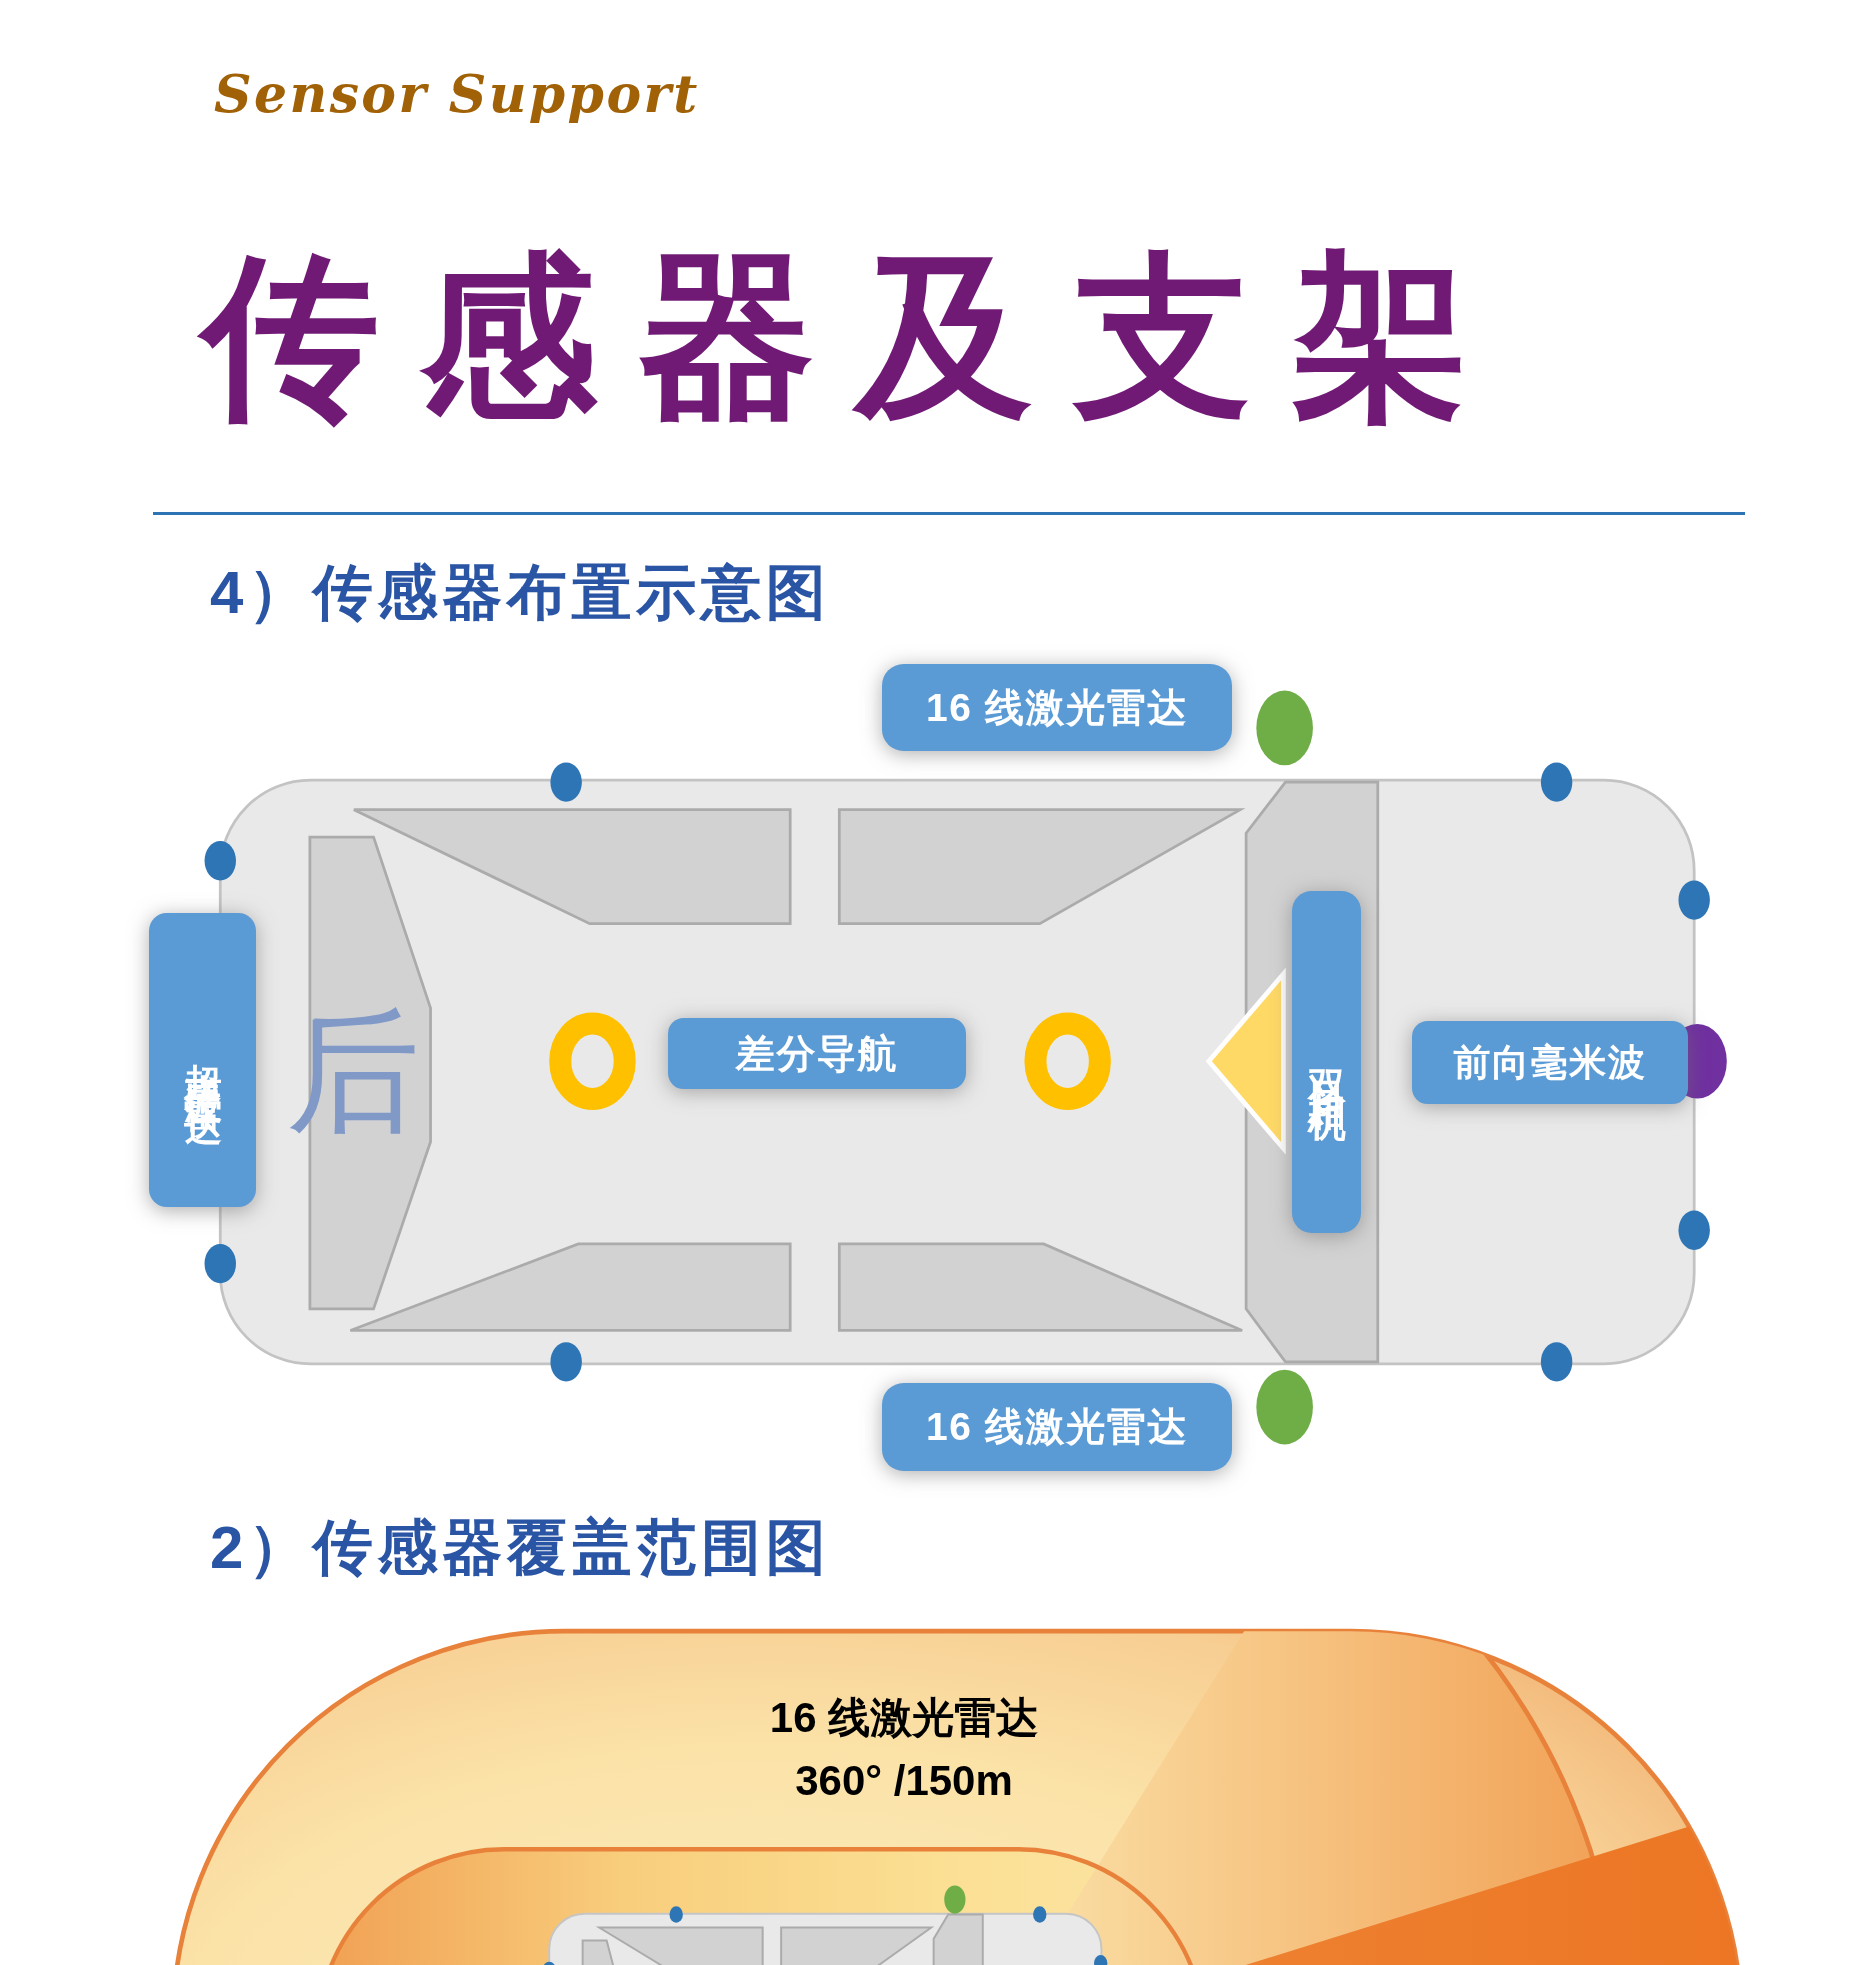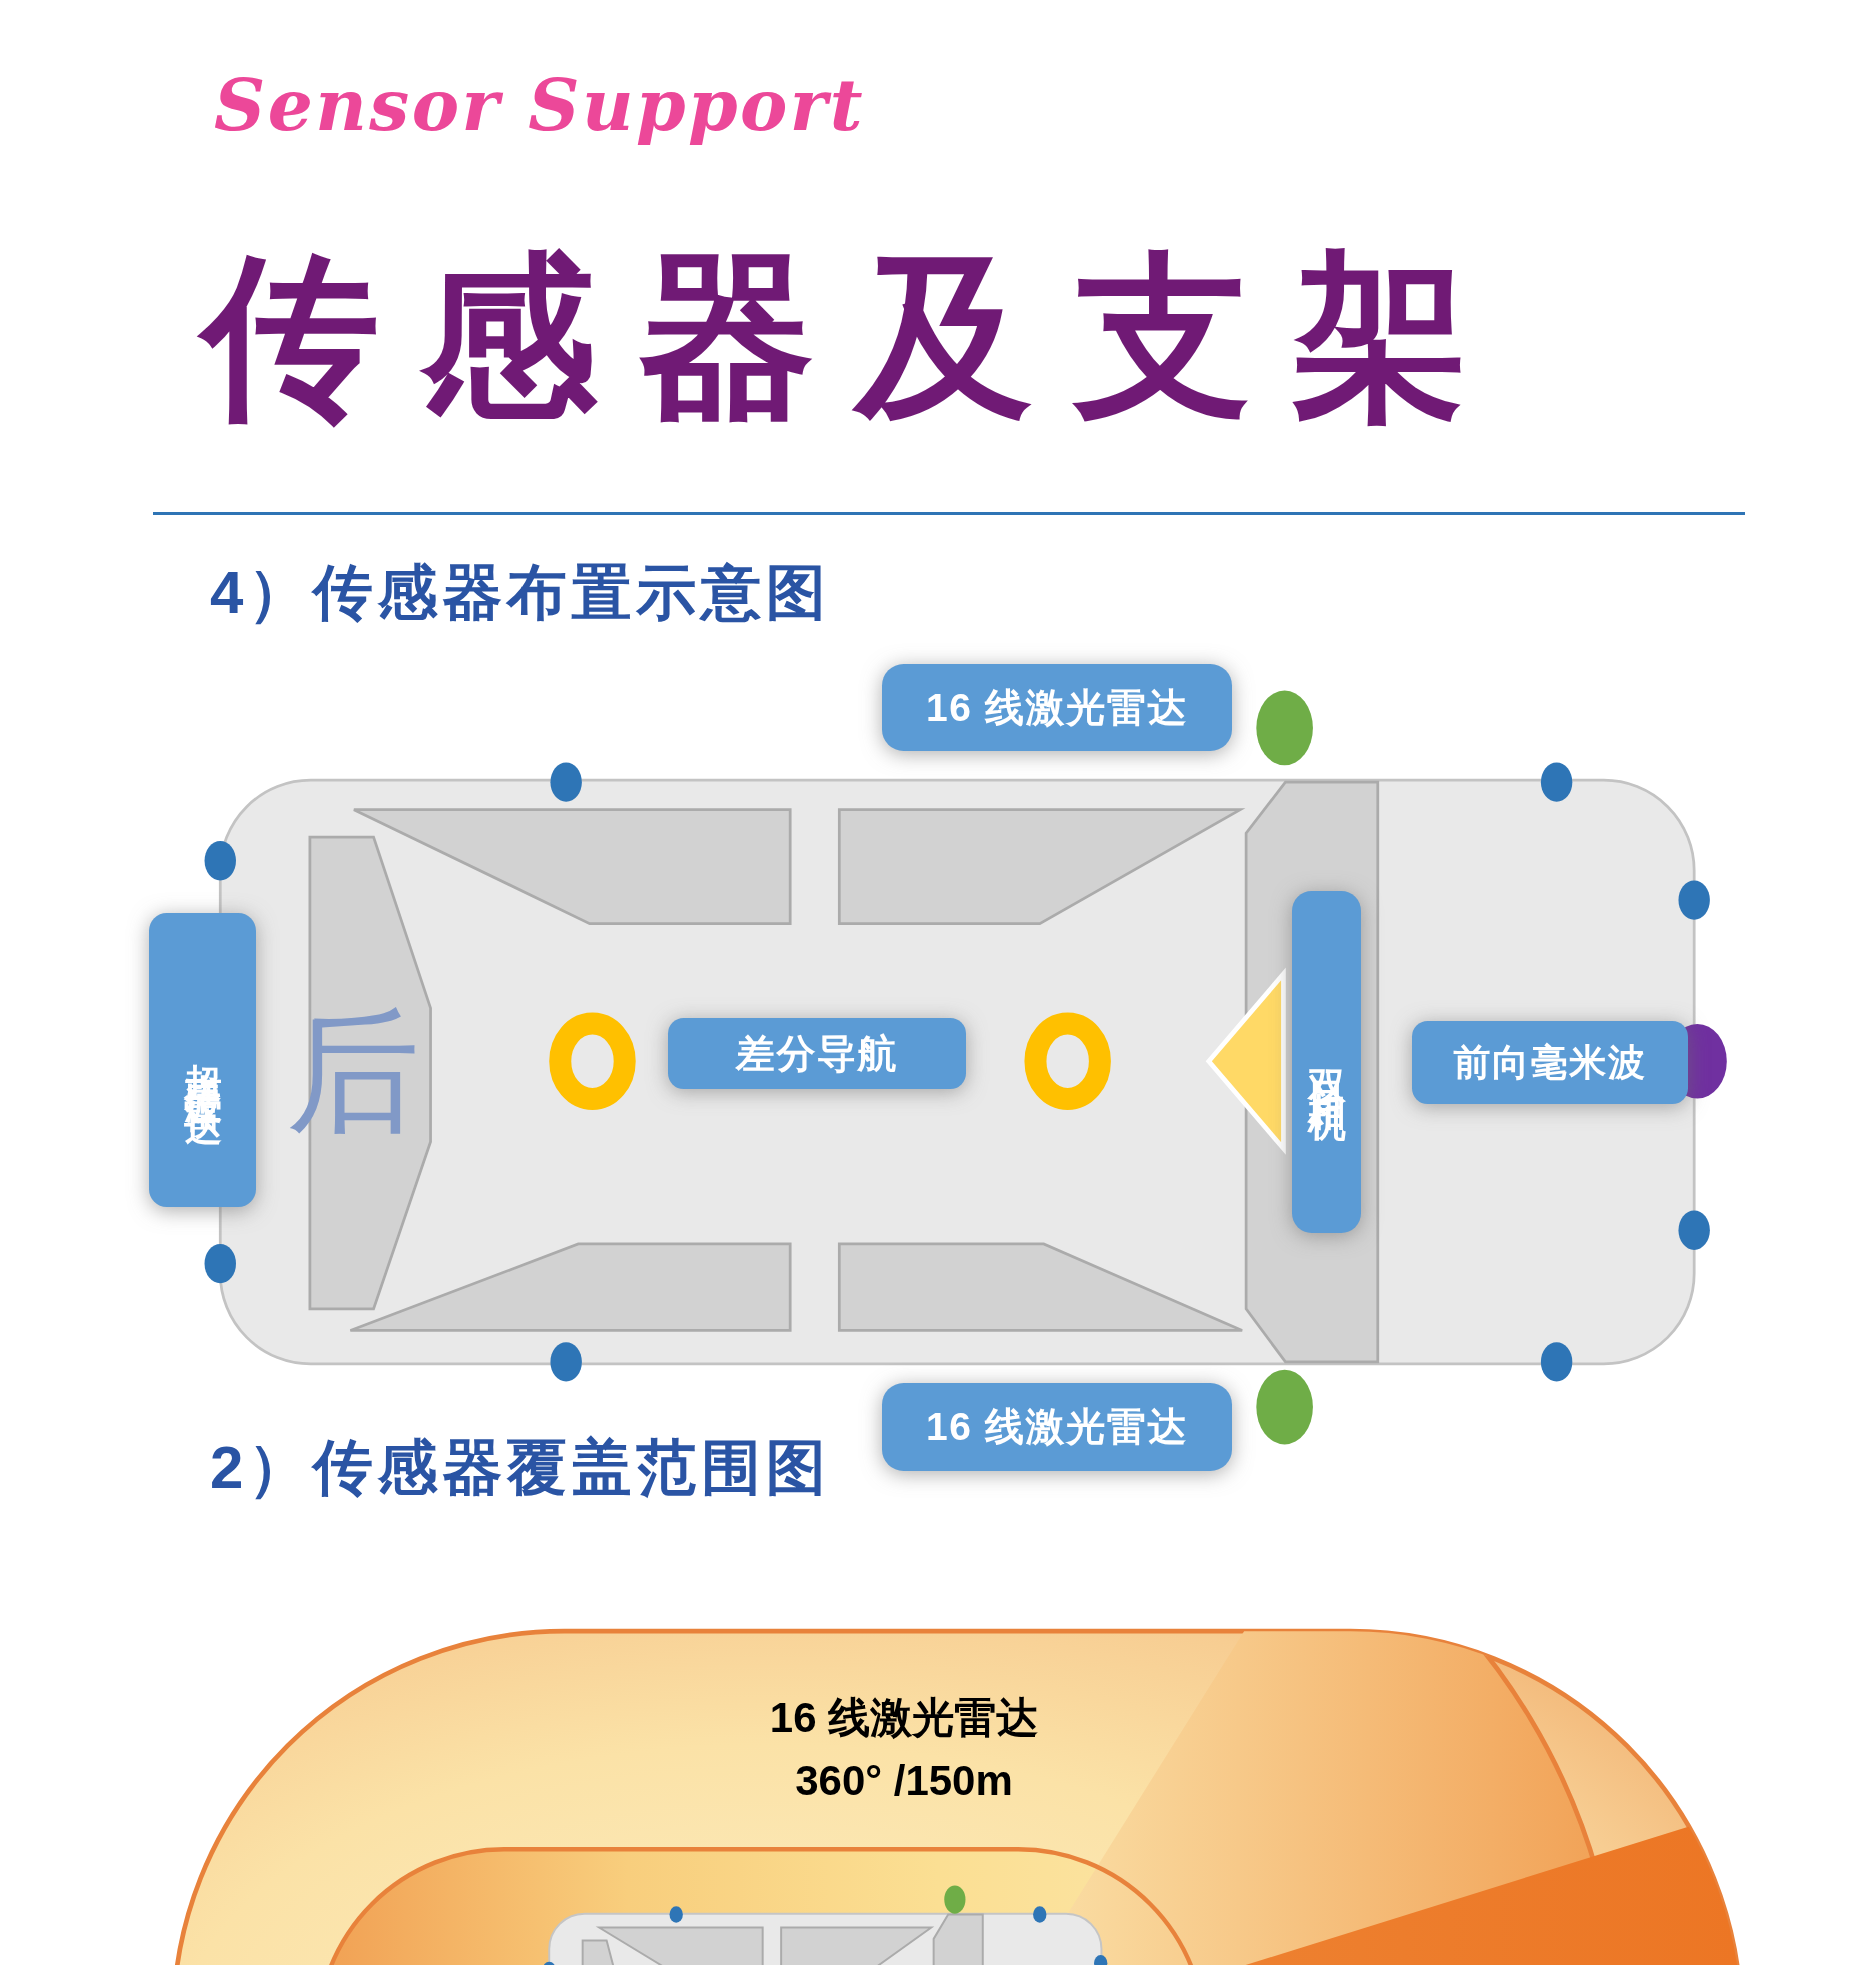--- a/index.html
+++ b/index.html
@@ -1,26 +1,26 @@
 <!DOCTYPE html>
 <html style="font-size:6.3px"><head>
 <meta charset="utf-8">
 <style>
   html,body{margin:0;padding:0;background:#ffffff;}
   .page{position:relative;width:1872px;height:2418px;background:#ffffff;overflow:hidden;
         font-family:"Liberation Sans","DejaVu Sans",sans-serif;}
   .abs{position:absolute;}
   .brand{left:214px;top:63px;font-family:"DejaVu Serif","Liberation Serif",serif;
-         font-style:italic;font-weight:700;font-size:71px;color:#ec4899;letter-spacing:2.4px;}
+         font-style:italic;font-weight:700;font-size:52px;color:#a16207;letter-spacing:2.4px;}
   .main-title{left:202px;top:220px;font-size:177px;font-weight:700;color:#701a75;
               letter-spacing:41px;white-space:nowrap;}
   .divider{left:153px;top:512px;width:1592px;height:3.1px;background:#2E74B5;}
   .sec-heading{font-size:60px;font-weight:700;color:#2A54A4;letter-spacing:4.7px;white-space:nowrap;}
   .h1{left:210px;top:553px;}
-  .h2{left:210px;top:1428px;}
+  .h2{left:210px;top:1508px;}
   .pill{background:#5B9BD5;color:#ffffff;font-weight:700;display:flex;align-items:center;
         justify-content:center;text-align:center;box-shadow:0 3.1px 19.7px rgba(110,110,110,.55);}
   .pill-h{font-size:39px;letter-spacing:1.6px;}
   .pill-v{writing-mode:vertical-rl;text-orientation:upright;font-size:38px;letter-spacing:11px;}
   .rear-glyph{color:#8199C7;font-family:"DejaVu Serif","Liberation Serif",serif;font-weight:400;}
   .cov{display:flex;flex-direction:column;align-items:center;justify-content:flex-start;
        color:#000;font-weight:700;font-size:42px;line-height:63px;text-align:center;white-space:nowrap;}
   svg{position:absolute;left:0;top:0;}
 </style>
 </head>

